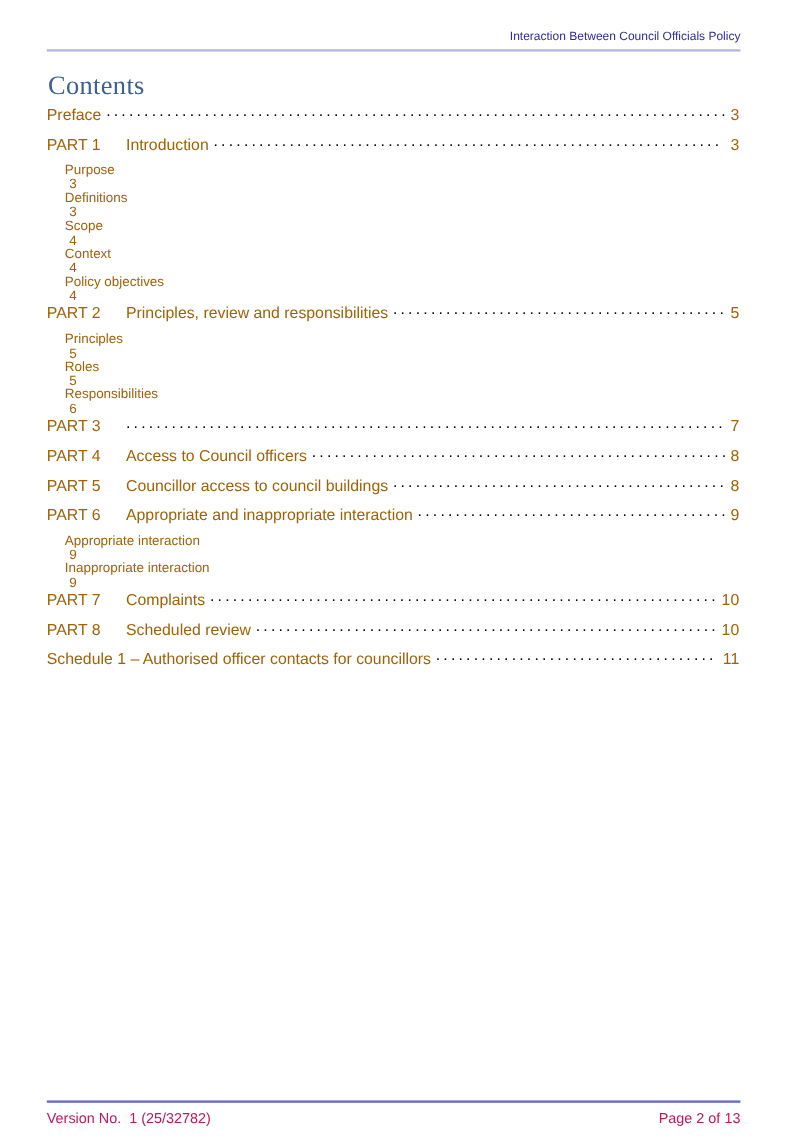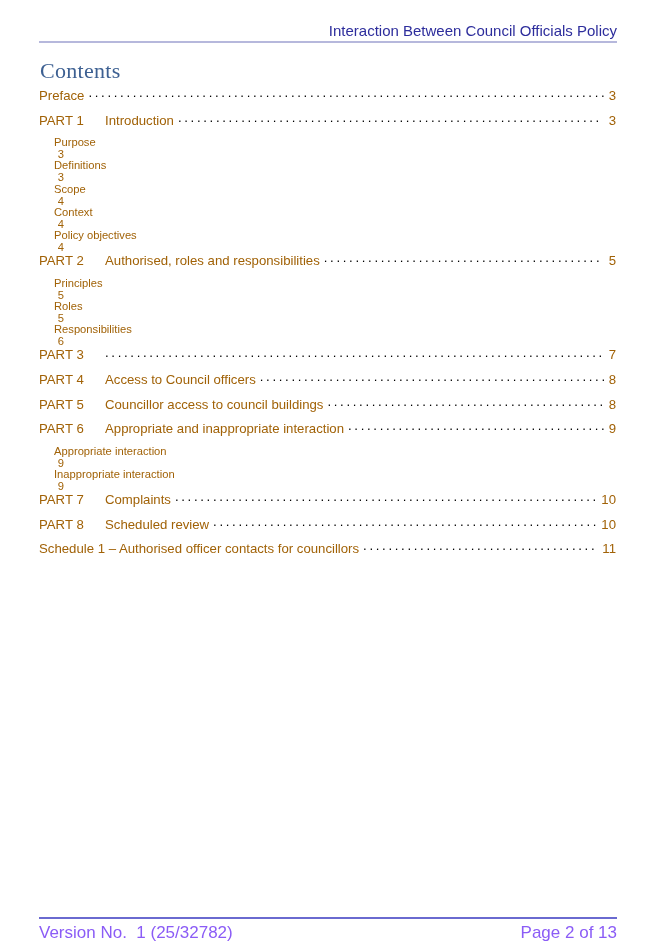--- a/index.html
+++ b/index.html
@@ -25,21 +25,21 @@
 
   
   .header {
     position: absolute;
     left: 39px;
     right: 39px;
     top: 24px;
   }
   .header-title {
     text-align: right;
-    font-size: 15px;
+    font-size: 10px;
     color: #2d2d9c;
     letter-spacing: 0.0px;
     line-height: 14px;
     white-space: nowrap;
   }
   .header-rule {
     margin-top: 3px;
     height: 2px;
     background: #b6b8dc;
     width: 100%;
@@ -140,22 +140,22 @@
   .footer-rule {
     height: 2px;
     background: #6a6ad0;
     width: 100%;
     margin-bottom: 6px;
   }
   .footer-line {
     display: flex;
     justify-content: space-between;
     align-items: baseline;
-    font-size: 17px;
-    color: #8b5cf6;
+    font-size: 12px;
+    color: #be185d;
     line-height: 15px;
     white-space: pre;
     text-align: right;
   }
 </style>
 </head>
 <body>
 
 <div class="page">
 
@@ -198,21 +198,21 @@
         <span class="toc-leader"></span>
         <span class="toc-page">4</span>
       </div>
       <div class="toc-row lvl2">
         <span class="toc-label pad-right">Policy objectives</span>
         <span class="toc-leader"></span>
         <span class="toc-page">4</span>
       </div>
       <div class="toc-row lvl1">
         <span class="toc-num">PART 2</span>
-        <span class="toc-label pad-right">Authorised, roles and responsibilities</span>
+        <span class="toc-label pad-right">Principles, review and responsibilities</span>
         <span class="toc-leader"></span>
         <span class="toc-page">5</span>
       </div>
       <div class="toc-row lvl2">
         <span class="toc-label pad-right">Principles</span>
         <span class="toc-leader"></span>
         <span class="toc-page">5</span>
       </div>
       <div class="toc-row lvl2">
         <span class="toc-label pad-right">Roles</span>

